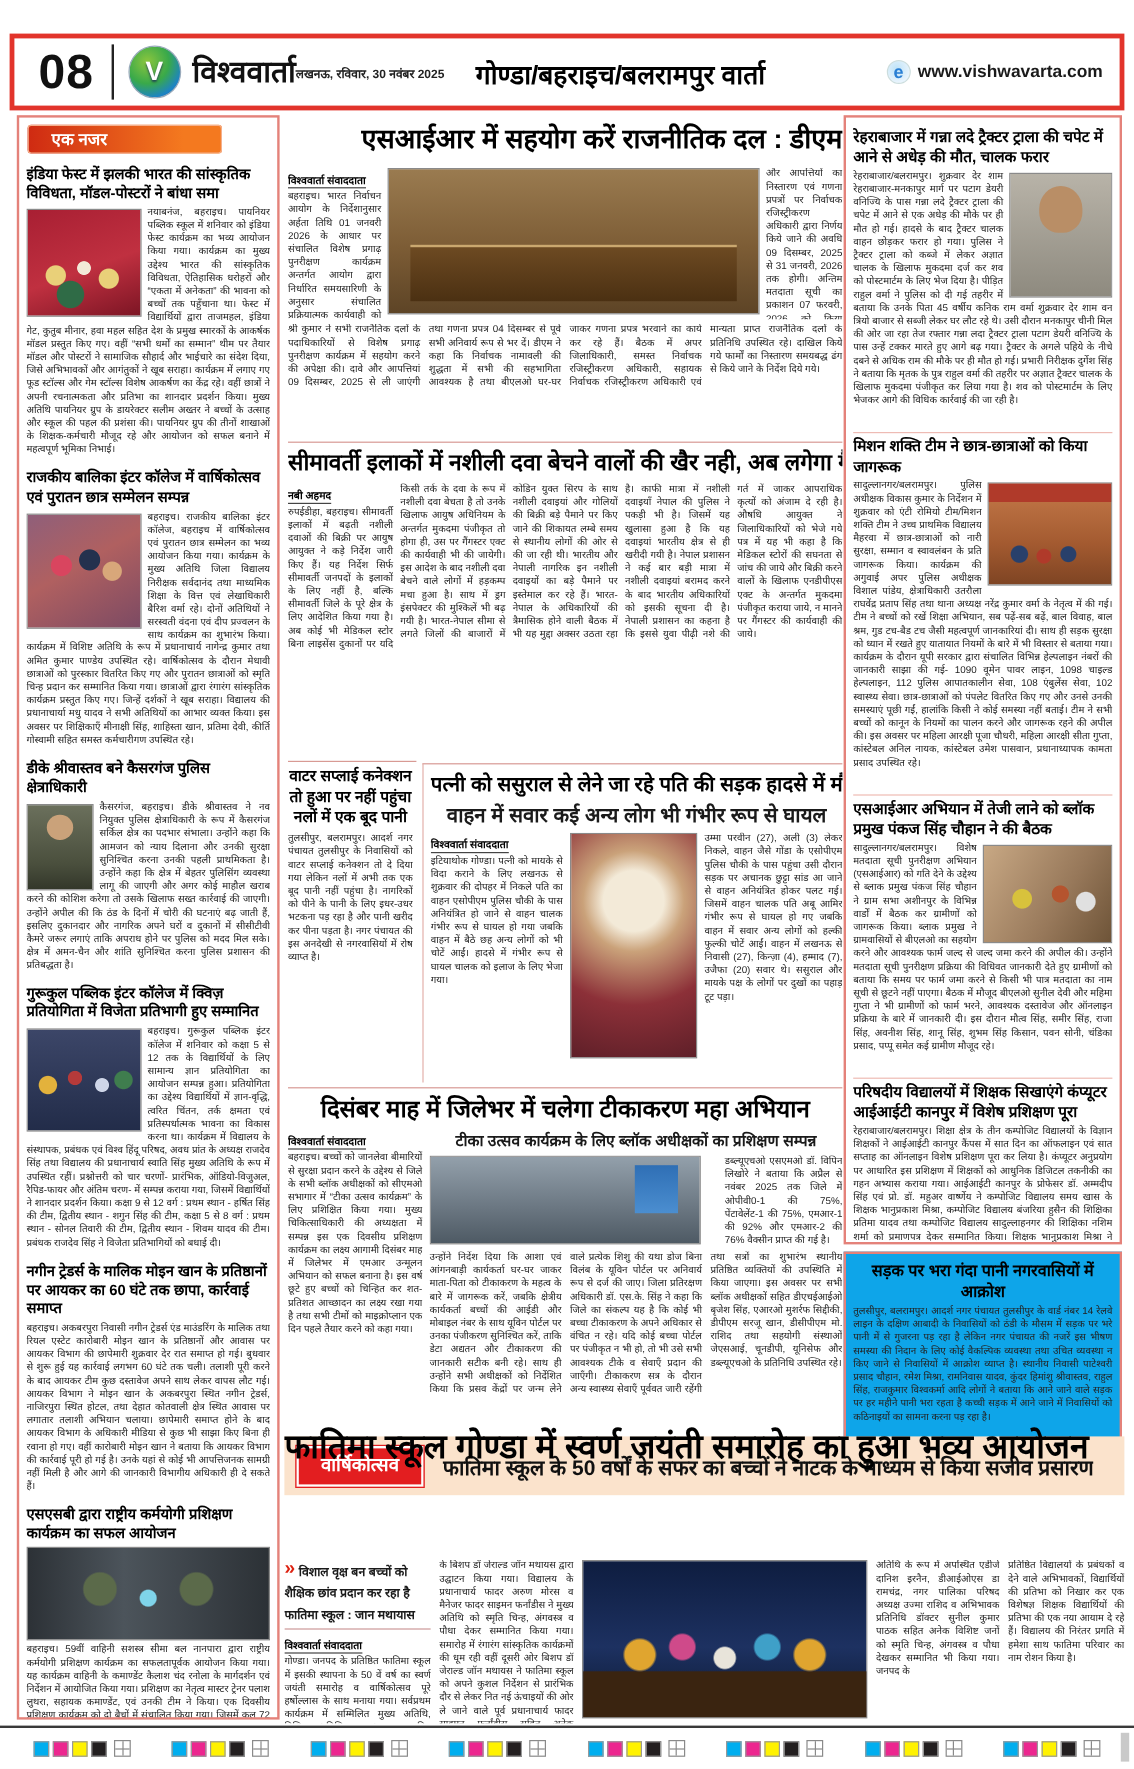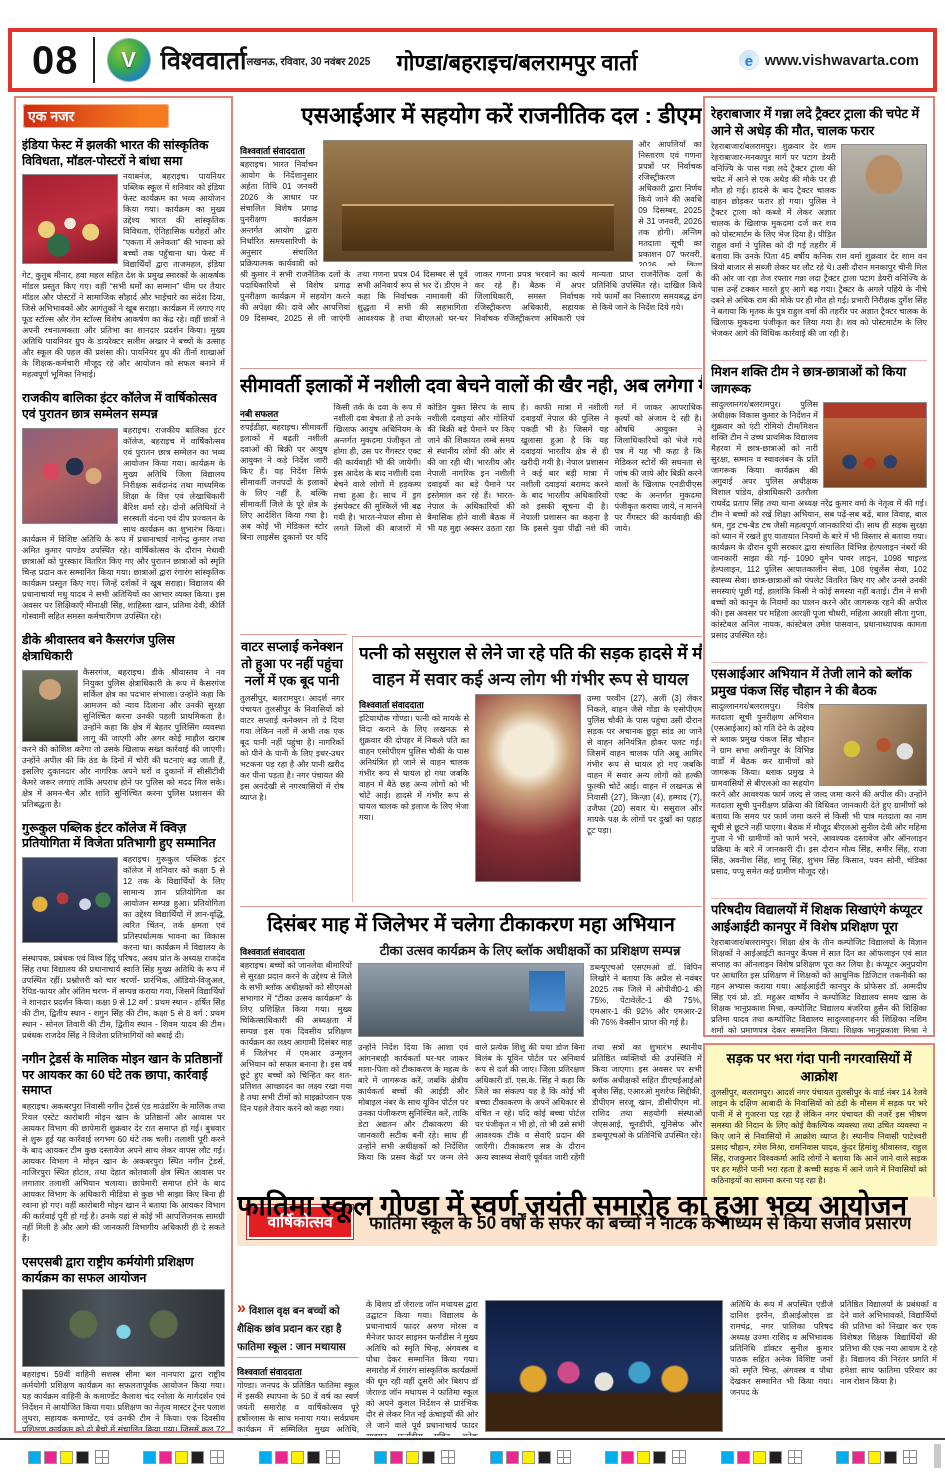--- a/index.html
+++ b/index.html
@@ -19,21 +19,21 @@
 .masthead{display:flex;flex-direction:row}
 .masthead .mh-title{font-size:25px;font-weight:700;color:#111;line-height:1}
 .masthead .mh-date{font-size:10px;font-weight:700;color:#222;margin-top:6px}
 .section-title{position:absolute;left:330px;top:14px;width:350px;text-align:center;font-size:22px;font-weight:700;color:#000}
 .website{position:absolute;right:14px;top:18px;display:flex;align-items:center;gap:6px}
 .e-icon{width:20px;height:20px;border-radius:50%;background:radial-gradient(circle at 40% 35%,#bfe3f7,#e8f4fd 70%);border:1px solid #cdd;position:relative;text-align:center}
 .e-icon i{font-style:normal;color:#2a7fd4;font-weight:700;font-size:15px;line-height:20px}
 .web-url{font-size:14.5px;font-weight:700;color:#1a1a1a}
 
 #left-box{left:14px;top:96px;width:219px;height:1337px;border:2px solid #e4827a;padding:5px 6px;overflow:hidden;background:#fff}
-.ek-bar{width:146px;height:24px;background:linear-gradient(90deg,#cf2a12,#f4791f 80%);border-radius:3px;color:#fff;font-weight:700;font-size:14px;line-height:24px;padding-left:5px;margin:1px 0 7px 1px;box-shadow:0 0 0 1px #f5b08c inset}
+.ek-bar{width:162px;height:24px;background:linear-gradient(90deg,#cf2a12,#f4791f 80%);border-radius:3px;color:#fff;font-weight:700;font-size:14px;line-height:24px;padding-left:20px;margin:1px 0 7px 1px;box-shadow:0 0 0 1px #f5b08c inset}
 .ln-art{margin-bottom:7px;overflow:hidden}
 .ln-art h3{font-size:12.3px;line-height:1.28;margin:3px 0 3px}
 .ph-fl{float:left;margin:2px 5px 2px 0}
 .ph-fr{float:right;margin:2px 0 2px 5px}
 
 .ph-indiafest{background:linear-gradient(160deg,#a81f33 0%,#c03040 55%,#7c1524 100%);position:relative}
 .ph-indiafest:after{content:"";position:absolute;inset:0;background:radial-gradient(circle at 25% 62%,#e9d079 9%,transparent 10%),radial-gradient(circle at 50% 55%,#f2e9d8 8%,transparent 9%),radial-gradient(circle at 72% 65%,#e9d079 9%,transparent 10%),radial-gradient(circle at 38% 80%,#2f6b46 12%,transparent 13%)}
 .ph-college{background:linear-gradient(150deg,#8f5f7a 0%,#b06060 45%,#7c4a63 100%);position:relative}
 .ph-college:after{content:"";position:absolute;inset:0;background:radial-gradient(circle at 30% 45%,#d9455f 10%,transparent 11%),radial-gradient(circle at 55% 40%,#24314e 11%,transparent 12%),radial-gradient(circle at 75% 50%,#d8a77a 9%,transparent 10%)}
 .ph-officer{background:linear-gradient(#6b705c 0%,#4a4f3d 70%,#33372a 100%);position:relative}
@@ -73,30 +73,30 @@
 #acc-art .subhead{font-size:17px;font-weight:700;text-align:center;margin:3px 0 4px}
 .acc-flex{display:flex;gap:6px;overflow:hidden;height:196px}
 .acc-flex .c1{width:110px}
 .acc-flex .ph{width:106px;height:188px}
 .acc-flex .c2{flex:1}
 #vacc-art{left:240px;top:906px;width:462px;height:286px;border-top:1.5px solid #d89a94;padding-top:3px;overflow:hidden;position:absolute}
 #vacc-art h2{font-size:20px;text-align:center;white-space:nowrap;overflow:hidden;margin-bottom:4px}
 #vacc-left{position:absolute;left:0;top:34px;width:112px;height:248px;overflow:hidden}
 #vacc-right{position:absolute;left:118px;top:34px;width:344px;height:248px}
 #vacc-right .subhead{font-size:13px;font-weight:700;text-align:center;margin-bottom:4px}
-.vacc-row{display:flex;gap:6px;height:76px;overflow:hidden}
+.vacc-row{display:flex;gap:20px;height:76px;overflow:hidden}
 .vacc-row .ph{width:226px;height:74px}
 .vacc-row .side{flex:1}
 .vacc-bottom{margin-top:4px;columns:3;column-gap:7px;height:146px;overflow:hidden}
 
 #right-box{left:703px;top:96px;width:232px;height:941px;border:2px solid #e4827a;padding:5px 6px;overflow:hidden;background:#fff}
 .r-art{overflow:hidden;padding:3px 0 20px;border-bottom:1px solid #eebbb4}
 .r-art:last-child{border-bottom:none}
 .r-art h3{font-size:12.8px;line-height:1.3;margin-bottom:3px}
-#right-box2{left:703px;top:1043px;width:232px;height:181px;border:2px solid #e4827a;padding:5px 6px;overflow:hidden;background:#fef9c3}
+#right-box2{left:703px;top:1043px;width:232px;height:181px;border:2px solid #e4827a;padding:5px 6px;overflow:hidden;background:#0ea5e9}
 #right-box2 h3{font-size:13.5px;line-height:1.3;margin-bottom:3px;text-align:center}
 
 #kicker-strip{left:237px;top:1197px;width:700px;height:49px;background:#fbe3cc;display:flex;align-items:center}
 #fest-badge{width:106px;height:34px;background:#e31e20;border:2px solid #fff;outline:1px solid #e31e20;color:#fff;font-size:15.5px;font-weight:700;text-align:center;line-height:30px;margin-left:10px}
 #kicker-text{font-size:17.5px;font-weight:700;color:#111;margin-left:16px;white-space:nowrap;overflow:hidden}
 #fatima-hl{left:237px;top:1185px;width:700px;height:46px;font-size:28px;font-weight:700;text-align:left;white-space:nowrap;overflow:hidden}
 #fatima-body{left:237px;top:1300px;width:700px;height:136px;display:flex;gap:7px;overflow:hidden}
 #fatima-body .fcol{overflow:hidden}
 .quote-box{border-bottom:1px solid #c99;padding-bottom:3px;margin-bottom:3px}
 .qmark{color:#d21;font-weight:700;font-size:16px;float:left;margin-right:3px;line-height:1}
@@ -184,21 +184,21 @@
     </div>
     <div class="photo ph ph-meeting"></div>
     <div class="colR body-txt">और आपत्तियों का निस्तारण एवं गणना प्रपत्रों पर निर्वाचक रजिस्ट्रीकरण अधिकारी द्वारा निर्णय किये जाने की अवधि 09 दिसम्बर, 2025 से 31 जनवरी, 2026 तक होगी। अन्तिम मतदाता सूची का प्रकाशन 07 फरवरी, 2026 को किया जाएगा।</div>
   </div>
   <div class="main-bottom body-txt">श्री कुमार ने सभी राजनैतिक दलों के पदाधिकारियों से विशेष प्रगाढ़ पुनरीक्षण कार्यक्रम में सहयोग करने की अपेक्षा की। दावे और आपत्तियां 09 दिसम्बर, 2025 से ली जाएंगी तथा गणना प्रपत्र 04 दिसम्बर से पूर्व सभी अनिवार्य रूप से भर दें। डीएम ने कहा कि निर्वाचक नामावली की शुद्धता में सभी की सहभागिता आवश्यक है तथा बीएलओ घर-घर जाकर गणना प्रपत्र भरवाने का कार्य कर रहे हैं। बैठक में अपर जिलाधिकारी, समस्त निर्वाचक रजिस्ट्रीकरण अधिकारी, सहायक निर्वाचक रजिस्ट्रीकरण अधिकारी एवं मान्यता प्राप्त राजनैतिक दलों के प्रतिनिधि उपस्थित रहे। दाखिल किये गये फार्मों का निस्तारण समयबद्ध ढंग से किये जाने के निर्देश दिये गये।</div>
 </div>
 
 <div class="abs" id="drug-art">
   <h2>सीमावर्ती इलाकों में नशीली दवा बेचने वालों की खैर नही, अब लगेगा गैंगस्टर</h2>
   <div class="drug-body">
-    <span class="byline">नबी सफलत</span>
+    <span class="byline">नबी अहमद</span>
     <div class="body-txt">रुपईडीहा, बहराइच। सीमावर्ती इलाकों में बढ़ती नशीली दवाओं की बिक्री पर आयुष आयुक्त ने कड़े निर्देश जारी किए हैं। यह निर्देश सिर्फ सीमावर्ती जनपदों के इलाकों के लिए नहीं है, बल्कि सीमावर्ती जिले के पूरे क्षेत्र के लिए आदेशित किया गया है। अब कोई भी मेडिकल स्टोर बिना लाइसेंस दुकानों पर यदि किसी तर्क के दवा के रूप में नशीली दवा बेचता है तो उनके खिलाफ आयुष अधिनियम के अन्तर्गत मुकदमा पंजीकृत तो होगा ही, उस पर गैंगस्टर एक्ट की कार्यवाही भी की जायेगी। इस आदेश के बाद नशीली दवा बेचने वाले लोगों में हड़कम्प मचा हुआ है। साथ में ड्रग इंसपेक्टर की मुश्किलें भी बढ़ गयी है। भारत-नेपाल सीमा से लगते जिलों की बाजारों में कोडिन युक्त सिरप के साथ नशीली दवाइयां और गोलियों की बिक्री बड़े पैमाने पर किए जाने की शिकायत लम्बे समय से स्थानीय लोगों की ओर से की जा रही थी। भारतीय और नेपाली नागरिक इन नशीली दवाइयों का बड़े पैमाने पर इस्तेमाल कर रहे हैं। भारत-नेपाल के अधिकारियों की त्रैमासिक होने वाली बैठक में भी यह मुद्दा अक्सर उठता रहा है। काफी मात्रा में नशीली दवाइयाँ नेपाल की पुलिस ने पकड़ी भी है। जिसमें यह खुलासा हुआ है कि यह दवाइयां भारतीय क्षेत्र से ही खरीदी गयी है। नेपाल प्रशासन ने कई बार बड़ी मात्रा में नशीली दवाइयां बरामद करने के बाद भारतीय अधिकारियों को इसकी सूचना दी है। नेपाली प्रशासन का कहना है कि इससे युवा पीढ़ी नशे की गर्त में जाकर आपराधिक कृत्यों को अंजाम दे रही है। औषधि आयुक्त ने जिलाधिकारियों को भेजे गये पत्र में यह भी कहा है कि मेडिकल स्टोरों की सघनता से जांच की जाये और बिक्री करने वालों के खिलाफ एनडीपीएस एक्ट के अन्तर्गत मुकदमा पंजीकृत कराया जाये, न मानने पर गैंगस्टर की कार्यवाही की जाये।</div>
   </div>
 
 </div>
 
 <div class="abs" id="water-art">
   <h3>वाटर सप्लाई कनेक्शन तो हुआ पर नहीं पहुंचा नलों में एक बूद पानी</h3>
   <div class="body-txt">तुलसीपुर, बलरामपुर। आदर्श नगर पंचायत तुलसीपुर के निवासियों को वाटर सप्लाई कनेक्शन तो दे दिया गया लेकिन नलों में अभी तक एक बूद पानी नहीं पहुंचा है। नागरिकों को पीने के पानी के लिए इधर-उधर भटकना पड़ रहा है और पानी खरीद कर पीना पड़ता है। नगर पंचायत की इस अनदेखी से नगरवासियों में रोष व्याप्त है।</div>
 </div>
 

